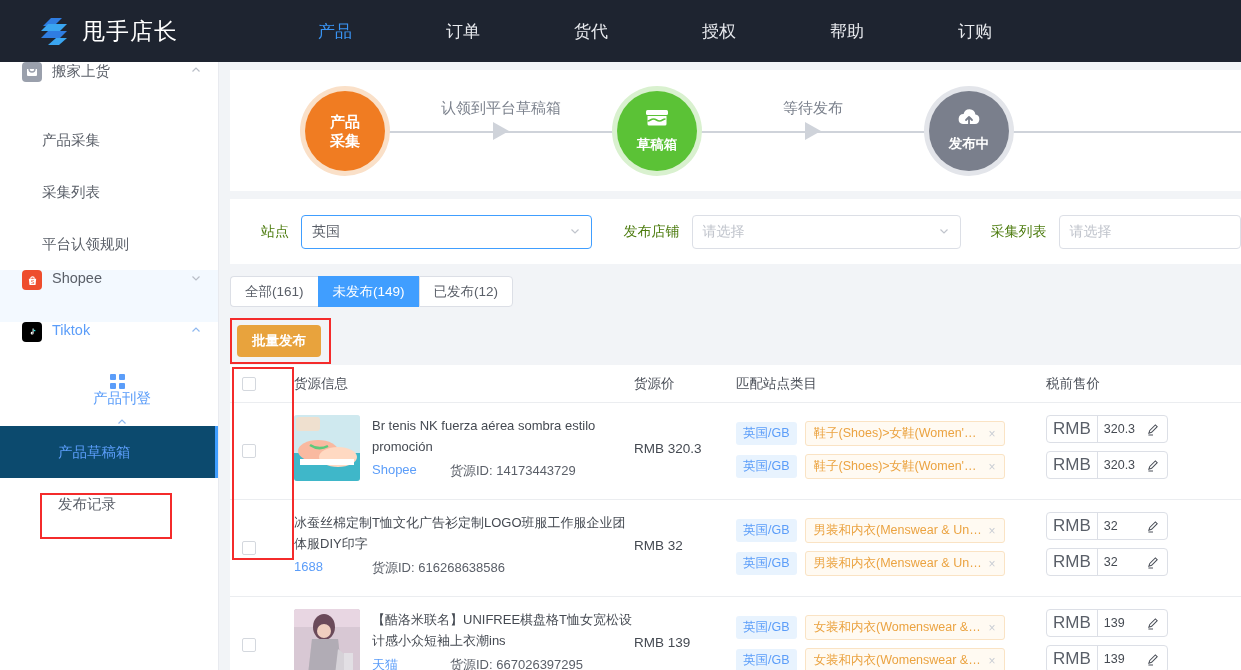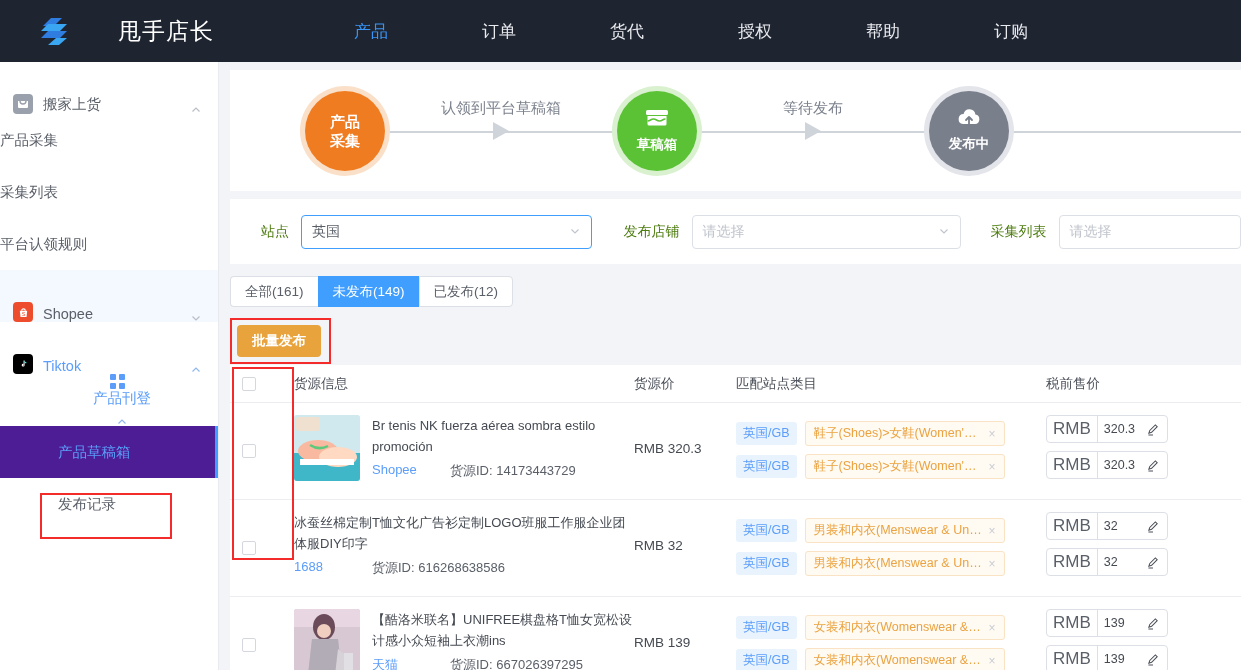--- a/index.html
+++ b/index.html
@@ -8,21 +8,21 @@
     font-family: "Liberation Sans", "DejaVu Sans", sans-serif;
     background: #ffffff;
     overflow: hidden;
     color: #333;
   }
   
   .topnav {
     height: 62px; background: #1e2430; display: flex; align-items: center;
     position: relative;
   }
-  .brand { display: flex; align-items: center; margin-left: 38px; gap: 36px; }
+  .brand { display: flex; align-items: center; margin-left: 38px; }
   .brand-logo { width: 34px; height: 34px; flex: 0 0 34px; }
   .brand-name {
     color: #ffffff; font-size: 23px; margin-left: 10px; letter-spacing: 1px;
     font-weight: normal;
   }
   .navitems { display: flex; align-items: center; margin-left: 93px; }
   .navitem {
     font-size: 17px; color: #e8eaee; padding: 0 10px; cursor: pointer;
     width: 128px; text-align: center;
   }
@@ -30,41 +30,41 @@
 
   
   .body-wrap { display: flex; height: 608px; }
 
   
   .sidebar {
     width: 219px; flex: 0 0 219px; background: #fff;
     border-right: 1px solid #e8eaef; overflow: hidden; position: relative;
   }
   .side-group-head {
-    height: 52px; display: flex; align-items: flex-end; padding: 0 16px 0 13px;
+    height: 52px; display: flex; align-items: flex-start; padding: 0 16px 0 22px;
     cursor: pointer; position: relative;
   }
   .side-group-head.tinted { background: #f3f9ff; }
   .sg-icon {
     width: 20px; height: 20px; flex: 0 0 20px; border-radius: 4px;
     display: flex; align-items: center; justify-content: center;
     font-size: 12px; color: #fff; margin-right: 10px;
   }
   .sg-label { font-size: 14.5px; color: #5a5f68; flex: 1; }
   .sg-label.blue { color: #5b9df9; }
   .chev {
     width: 12px; height: 12px; color: #b9bec7; flex: 0 0 12px;
   }
   .side-sub {
-    height: 52px; display: flex; align-items: center; 
+    height: 52px; display: flex; align-items: center; padding-left: 42px;
     font-size: 14.5px; color: #5a5f68; cursor: pointer; position: relative;
   }
   .side-sub.sub2 { padding-left: 58px; }
   .side-sub.active {
-    background: #4c1d95; color: #5b9df9;
+    background: #0c4a6e; color: #5b9df9;
   }
   .side-sub.active::after {
     content: ""; position: absolute; right: 0; top: 0; bottom: 0; width: 3px;
     background: #409eff;
   }
   .side-sub-head {
     height: 52px; display: flex; align-items: center; padding: 0 16px 0 42px;
     cursor: pointer;
     flex-direction: column;
   }

